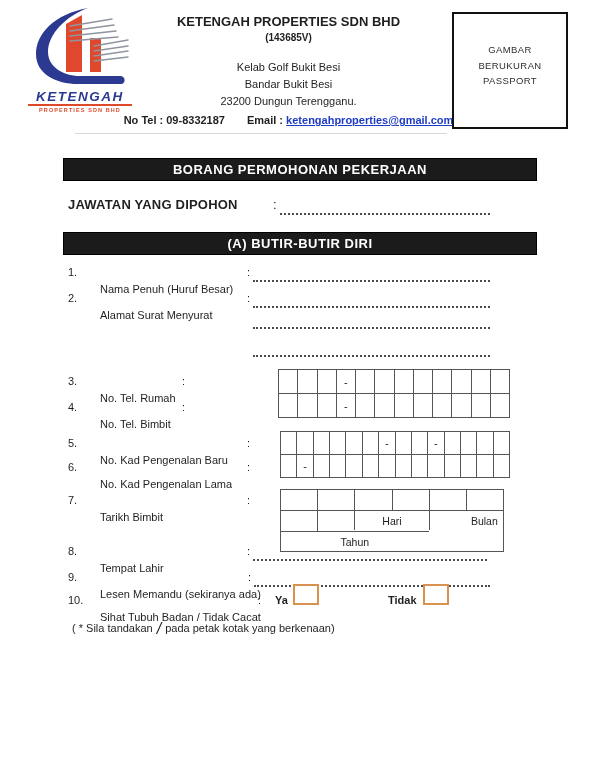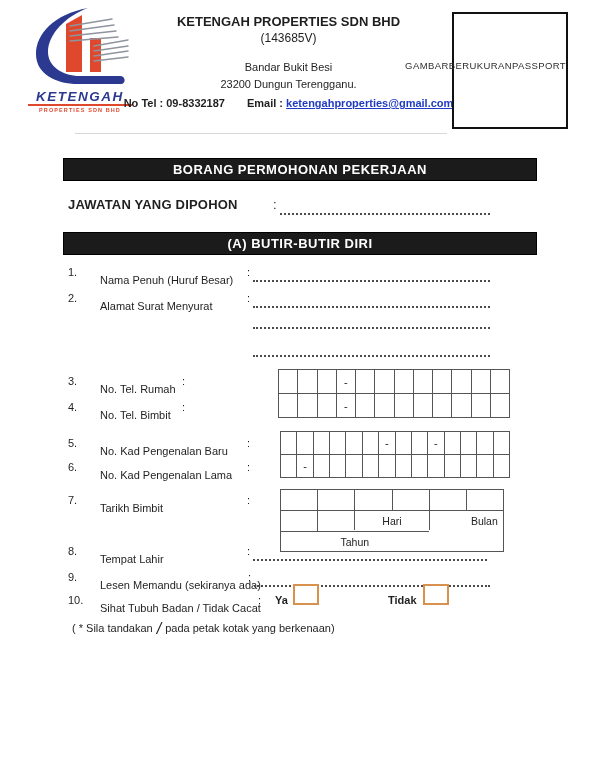--- a/index.html
+++ b/index.html
@@ -10,47 +10,47 @@
   .abs{position:absolute;}
 
   
   #logo{left:24px;top:6px;width:112px;height:104px;text-align:center;}
   #logo .brand{font-size:13.5px;font-weight:bold;letter-spacing:1.5px;color:var(--logo-navy,#2B3990);line-height:13px;font-style:italic;}
   #logo .brand-rule{height:2px;width:104px;margin:1px auto 1px auto;background:var(--logo-red,#E0482E);}
   #logo .brand-sub{font-size:5.5px;font-weight:bold;letter-spacing:1.1px;color:var(--logo-red,#E0482E);}
 
   #company-block{left:116px;top:13px;width:345px;text-align:center;}
   .company-name{font-size:13px;font-weight:bold;line-height:17px;}
-  .company-reg{font-size:12px;font-weight:normal;line-height:16px;}
+  .company-reg{font-size:10px;font-weight:bold;line-height:16px;}
   .addr{font-size:11px;line-height:17px;}
   .addr-gap{height:13px;}
   .contact{font-size:11px;line-height:17px;margin-top:2px;font-weight:bold;}
   .contact .sep{display:inline-block;width:22px;}
   .email-link{color:var(--link-blue,#1F3BC4);text-decoration:underline;cursor:pointer;}
   #header-rule{left:75px;top:133px;width:372px;height:1px;background:#d9d9d9;}
 
   #passport-box{
     left:452px;top:12px;width:116px;height:117px;border:2.5px solid #111;box-sizing:border-box;
-    display:flex;flex-direction:row;align-items:center;justify-content:flex-end;padding-bottom:10px;
+    display:flex;flex-direction:column;align-items:center;justify-content:center;padding-bottom:10px;
     font-size:9.5px;letter-spacing:.4px;color:#2e2e2e;line-height:15.5px;text-align:center;
   }
 
   
   .black-bar{
     left:63px;width:474px;height:23px;background:var(--bar-bg,#1B1B1B);border:1px solid #000;box-sizing:border-box;
     color:#fff;font-weight:bold;font-size:13px;letter-spacing:.5px;
     display:flex;align-items:center;justify-content:center;
   }
   #title-bar{top:158px;}
   #section-a-bar{top:232px;}
 
   
   .row{left:0;width:600px;height:16px;font-size:11px;}
   .row .no{position:absolute;left:68px;top:0;}
-  .row .lbl{position:absolute;left:100px;top:8px;white-space:nowrap;}
+  .row .lbl{position:absolute;left:100px;top:17px;white-space:nowrap;}
   .row .cln{position:absolute;top:0;}
   .dotline{position:absolute;top:1px;height:13px;border-bottom:2px dotted #4a4a4a;}
 
   #jawatan-row{top:197px;height:18px;font-size:13px;}
   #jawatan-row .jlbl{position:absolute;left:68px;top:0;font-weight:bold;letter-spacing:.2px;}
   #jawatan-row .cln{left:273px;}
   #jawatan-row .dotline{left:280px;width:210px;top:3px;}
 
   
   .grid{display:grid;border-right:1px solid var(--grid-line,#555);border-bottom:1px solid var(--grid-line,#555);box-sizing:border-box;}
@@ -94,20 +94,21 @@
     </svg>
     <div class="brand">KETENGAH</div>
     <div class="brand-rule"></div>
     <div class="brand-sub">PROPERTIES SDN BHD</div>
   </div>
 
   <div class="abs" id="company-block">
     <div class="company-name">KETENGAH PROPERTIES SDN BHD</div>
     <div class="company-reg">(143685V)</div>
     <div class="addr-gap"></div>
+    <div class="addr">Kelab Golf Bukit Besi</div>
     <div class="addr">Bandar Bukit Besi</div>
     <div class="addr">23200 Dungun Terengganu.</div>
     <div class="contact">
       <span>No Tel : 09-8332187</span><span class="sep"></span><span>Email :</span>
       <span class="email-link">ketengahproperties@gmail.com</span>
     </div>
   </div>
   <div class="abs" id="header-rule"></div>
 
   <div class="abs" id="passport-box">

